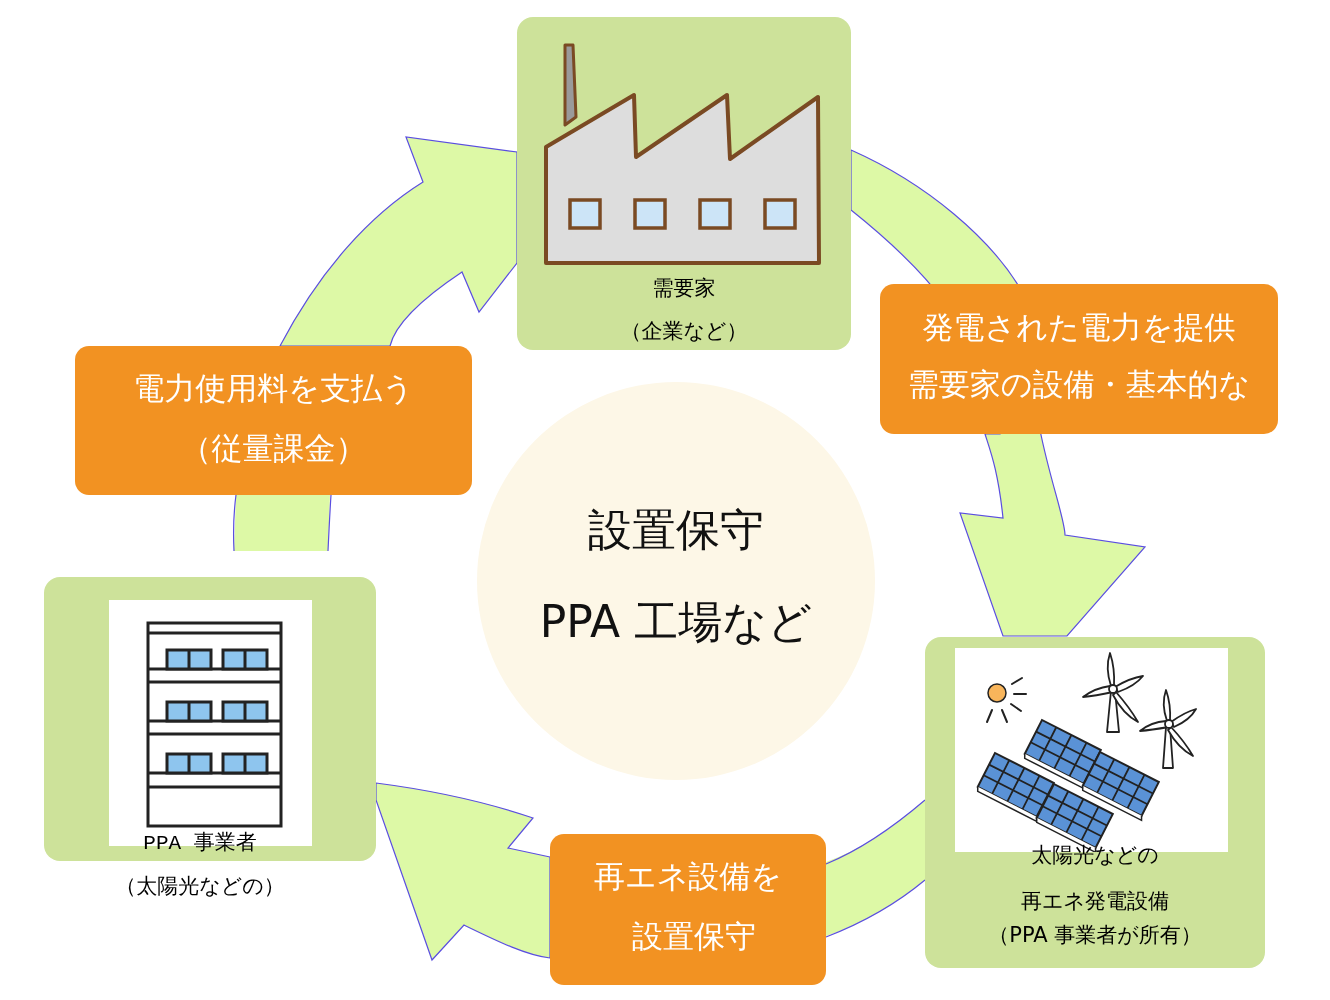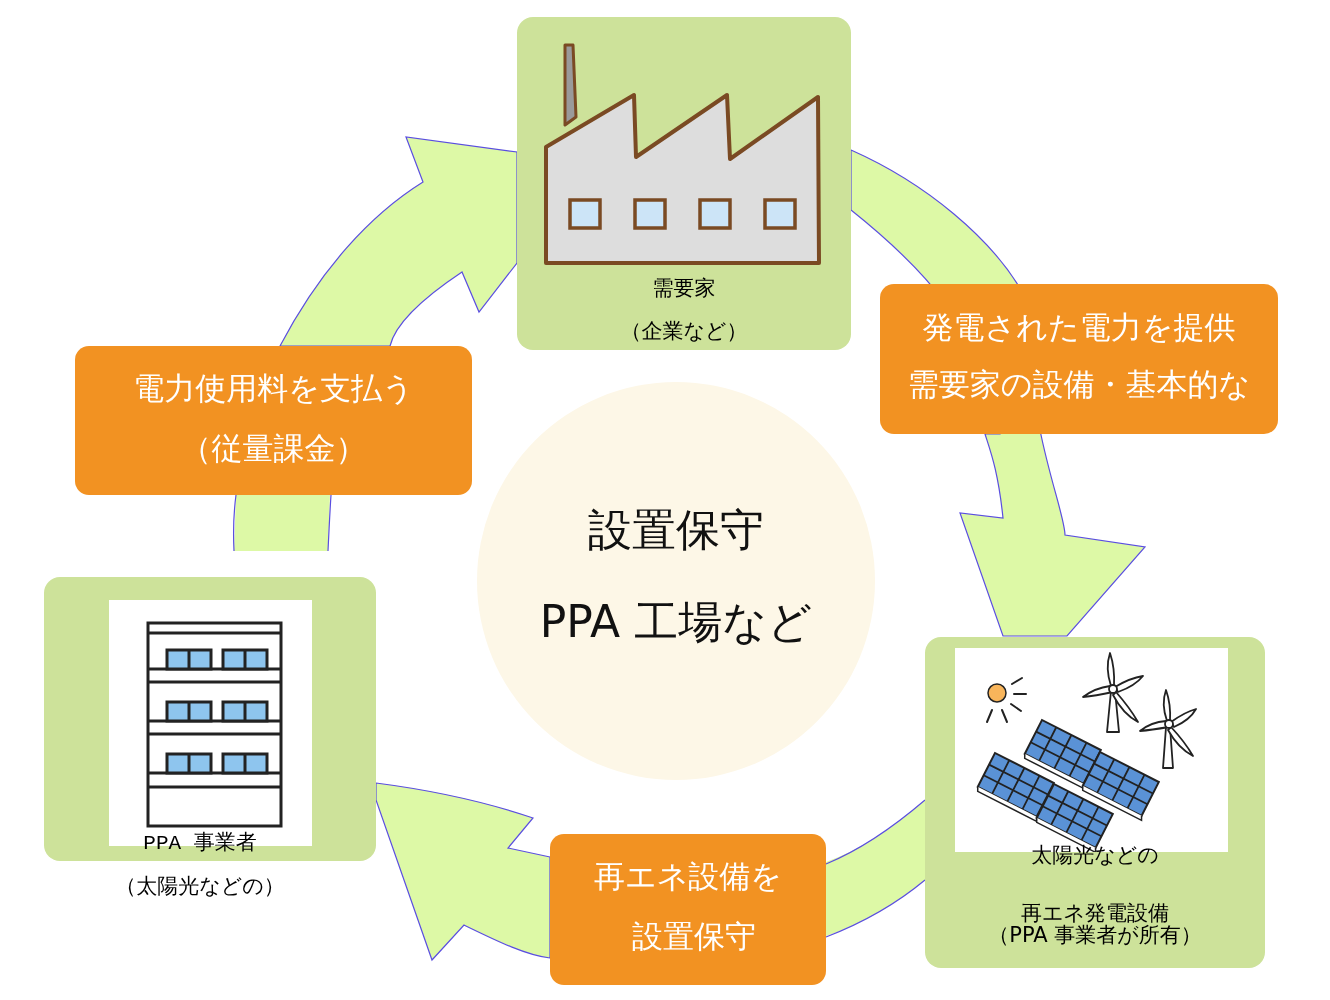--- a/index.html
+++ b/index.html
@@ -133,21 +133,21 @@
           </g>
           <g transform="translate(99,136) rotate(27)">
             <rect x="0" y="0" width="66" height="38" fill="#5a92d6" stroke="#222" stroke-width="2"></rect>
             <path d="M 16 0 V 38 M 33 0 V 38 M 50 0 V 38 M 0 13 H 66 M 0 25 H 66" stroke="#222" stroke-width="1.8"></path>
             <path d="M 0 38 L 2 42 L 68 42 L 66 38" fill="#fff" stroke="#222" stroke-width="1.5"></path>
           </g>
         </g>
       </svg>
     </div>
     <span class="label" style="top:208px;">太陽光などの</span>
-    <span class="label" style="top:254px;margin-top:12px;">再エネ発電設備</span>
+    <span class="label" style="top:254px;">再エネ発電設備</span>
     <span class="label" style="top:288px;">（PPA 事業者が所有）</span>
   </div>
 
   <div class="node" style="left:44px; top:577px; width:332px; height:284px;font-family:Liberation Mono, monospace;">
     <div class="pic" style="left:65px; top:23px; width:203px; height:246px;">
       <svg width="203" height="246" style="position:absolute;left:0;top:0">
         <g fill="none" stroke="#222" stroke-width="3">
           <rect x="39" y="23" width="133" height="203" fill="#fff"></rect>
           <line x1="39" y1="33" x2="172" y2="33"></line>
           <line x1="39" y1="69" x2="172" y2="69"></line>

